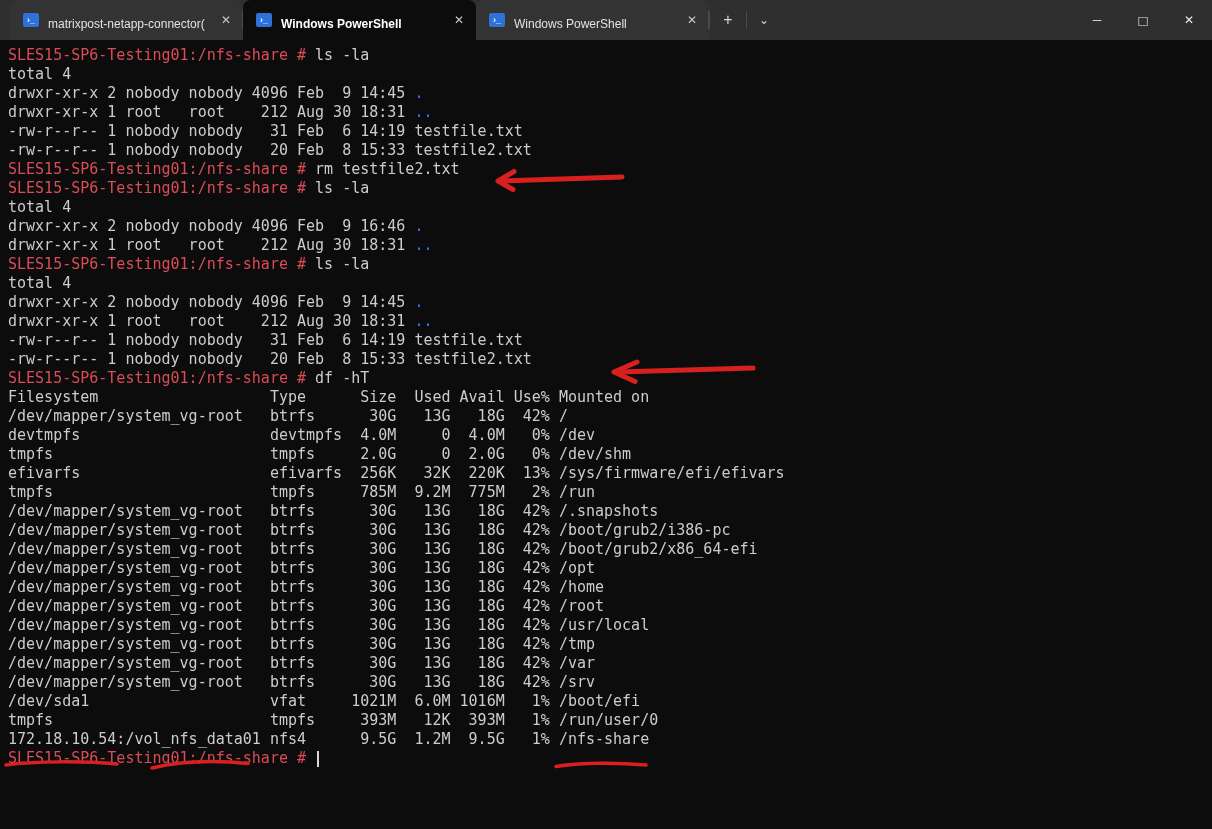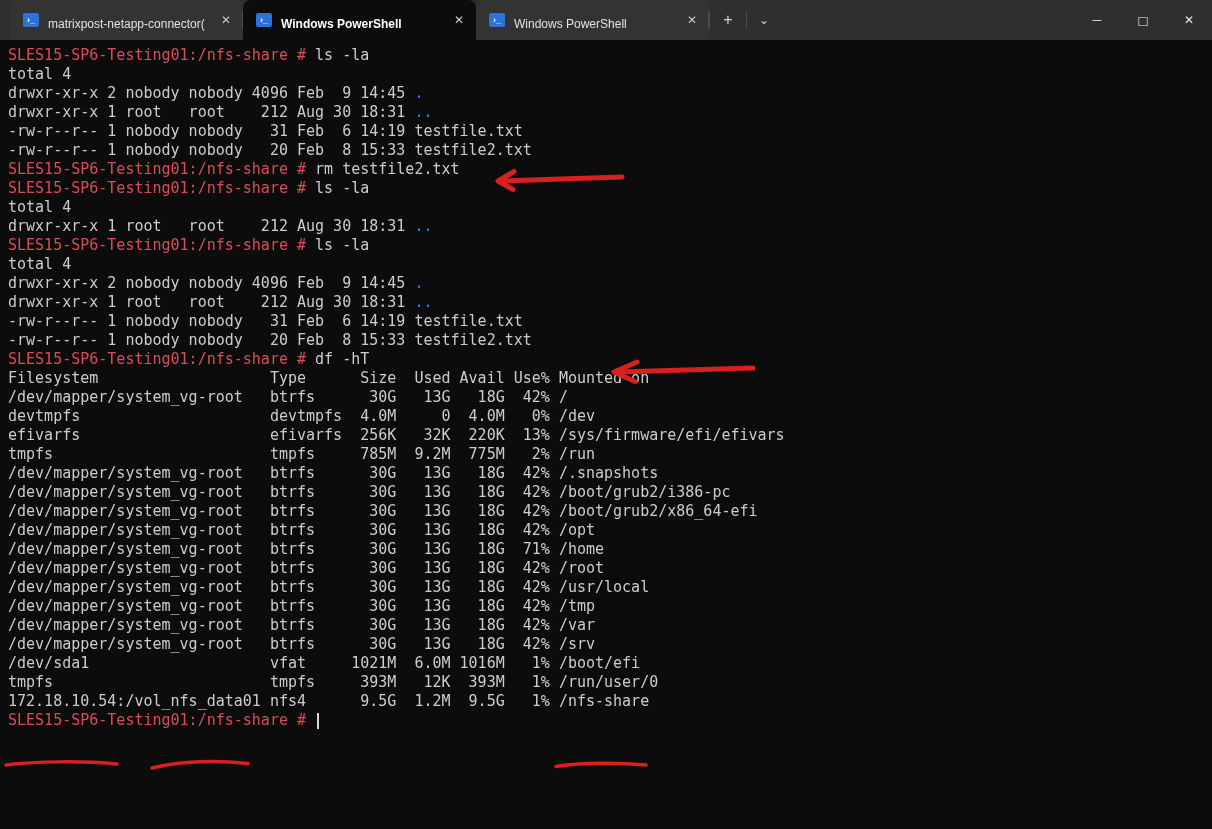--- a/index.html
+++ b/index.html
@@ -91,38 +91,40 @@
 <div class="terminal">
     <div class="tline"><span class="c-r">SLES15-SP6-Testing01:/nfs-share # </span><span class="c-w">ls -la</span></div>
     <div class="tline"><span class="c-w">total 4</span></div>
     <div class="tline"><span class="c-w">drwxr-xr-x 2 nobody nobody 4096 Feb  9 14:45 </span><span class="c-b">.</span></div>
     <div class="tline"><span class="c-w">drwxr-xr-x 1 root   root    212 Aug 30 18:31 </span><span class="c-b">..</span></div>
     <div class="tline"><span class="c-w">-rw-r--r-- 1 nobody nobody   31 Feb  6 14:19 testfile.txt</span></div>
     <div class="tline"><span class="c-w">-rw-r--r-- 1 nobody nobody   20 Feb  8 15:33 testfile2.txt</span></div>
     <div class="tline"><span class="c-r">SLES15-SP6-Testing01:/nfs-share # </span><span class="c-w">rm testfile2.txt</span></div>
     <div class="tline"><span class="c-r">SLES15-SP6-Testing01:/nfs-share # </span><span class="c-w">ls -la</span></div>
     <div class="tline"><span class="c-w">total 4</span></div>
+    <div class="tline"><span class="c-w">drwxr-xr-x 2 nobody nobody 4096 Feb  9 16:46 </span><span class="c-b">.</span></div>
     <div class="tline"><span class="c-w">drwxr-xr-x 1 root   root    212 Aug 30 18:31 </span><span class="c-b">..</span></div>
     <div class="tline"><span class="c-r">SLES15-SP6-Testing01:/nfs-share # </span><span class="c-w">ls -la</span></div>
     <div class="tline"><span class="c-w">total 4</span></div>
     <div class="tline"><span class="c-w">drwxr-xr-x 2 nobody nobody 4096 Feb  9 14:45 </span><span class="c-b">.</span></div>
     <div class="tline"><span class="c-w">drwxr-xr-x 1 root   root    212 Aug 30 18:31 </span><span class="c-b">..</span></div>
     <div class="tline"><span class="c-w">-rw-r--r-- 1 nobody nobody   31 Feb  6 14:19 testfile.txt</span></div>
     <div class="tline"><span class="c-w">-rw-r--r-- 1 nobody nobody   20 Feb  8 15:33 testfile2.txt</span></div>
     <div class="tline"><span class="c-r">SLES15-SP6-Testing01:/nfs-share # </span><span class="c-w">df -hT</span></div>
     <div class="tline"><span class="c-w">Filesystem                   Type      Size  Used Avail Use% Mounted on</span></div>
     <div class="tline"><span class="c-w">/dev/mapper/system_vg-root   btrfs      30G   13G   18G  42% /</span></div>
     <div class="tline"><span class="c-w">devtmpfs                     devtmpfs  4.0M     0  4.0M   0% /dev</span></div>
+    <div class="tline"><span class="c-w">tmpfs                        tmpfs     2.0G     0  2.0G   0% /dev/shm</span></div>
     <div class="tline"><span class="c-w">efivarfs                     efivarfs  256K   32K  220K  13% /sys/firmware/efi/efivars</span></div>
     <div class="tline"><span class="c-w">tmpfs                        tmpfs     785M  9.2M  775M   2% /run</span></div>
     <div class="tline"><span class="c-w">/dev/mapper/system_vg-root   btrfs      30G   13G   18G  42% /.snapshots</span></div>
     <div class="tline"><span class="c-w">/dev/mapper/system_vg-root   btrfs      30G   13G   18G  42% /boot/grub2/i386-pc</span></div>
     <div class="tline"><span class="c-w">/dev/mapper/system_vg-root   btrfs      30G   13G   18G  42% /boot/grub2/x86_64-efi</span></div>
     <div class="tline"><span class="c-w">/dev/mapper/system_vg-root   btrfs      30G   13G   18G  42% /opt</span></div>
-    <div class="tline"><span class="c-w">/dev/mapper/system_vg-root   btrfs      30G   13G   18G  71% /home</span></div>
+    <div class="tline"><span class="c-w">/dev/mapper/system_vg-root   btrfs      30G   13G   18G  42% /home</span></div>
     <div class="tline"><span class="c-w">/dev/mapper/system_vg-root   btrfs      30G   13G   18G  42% /root</span></div>
     <div class="tline"><span class="c-w">/dev/mapper/system_vg-root   btrfs      30G   13G   18G  42% /usr/local</span></div>
     <div class="tline"><span class="c-w">/dev/mapper/system_vg-root   btrfs      30G   13G   18G  42% /tmp</span></div>
     <div class="tline"><span class="c-w">/dev/mapper/system_vg-root   btrfs      30G   13G   18G  42% /var</span></div>
     <div class="tline"><span class="c-w">/dev/mapper/system_vg-root   btrfs      30G   13G   18G  42% /srv</span></div>
     <div class="tline"><span class="c-w">/dev/sda1                    vfat     1021M  6.0M 1016M   1% /boot/efi</span></div>
     <div class="tline"><span class="c-w">tmpfs                        tmpfs     393M   12K  393M   1% /run/user/0</span></div>
     <div class="tline"><span class="c-w">172.18.10.54:/vol_nfs_data01 nfs4      9.5G  1.2M  9.5G   1% /nfs-share</span></div>
     <div class="tline"><span class="c-r">SLES15-SP6-Testing01:/nfs-share # </span><span class="cursor"></span></div>
   </div>

